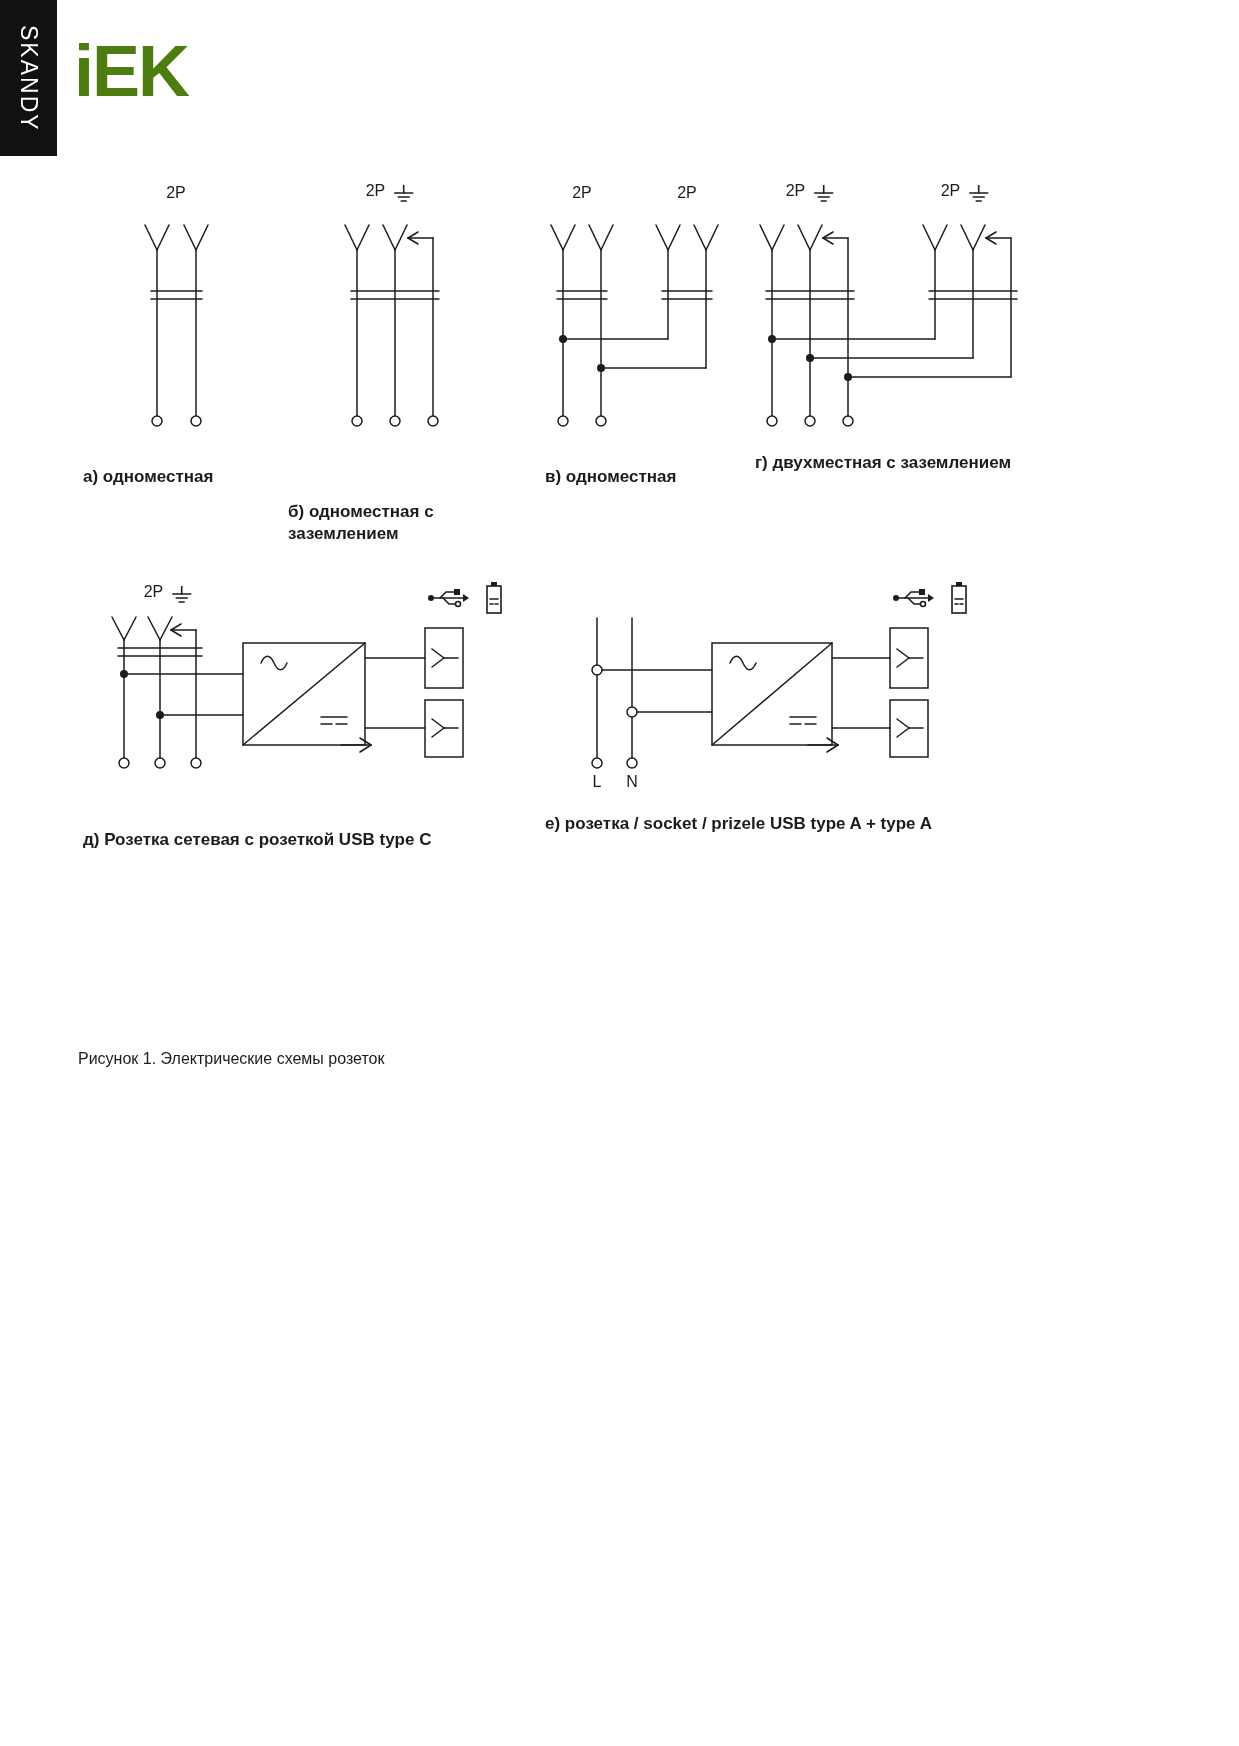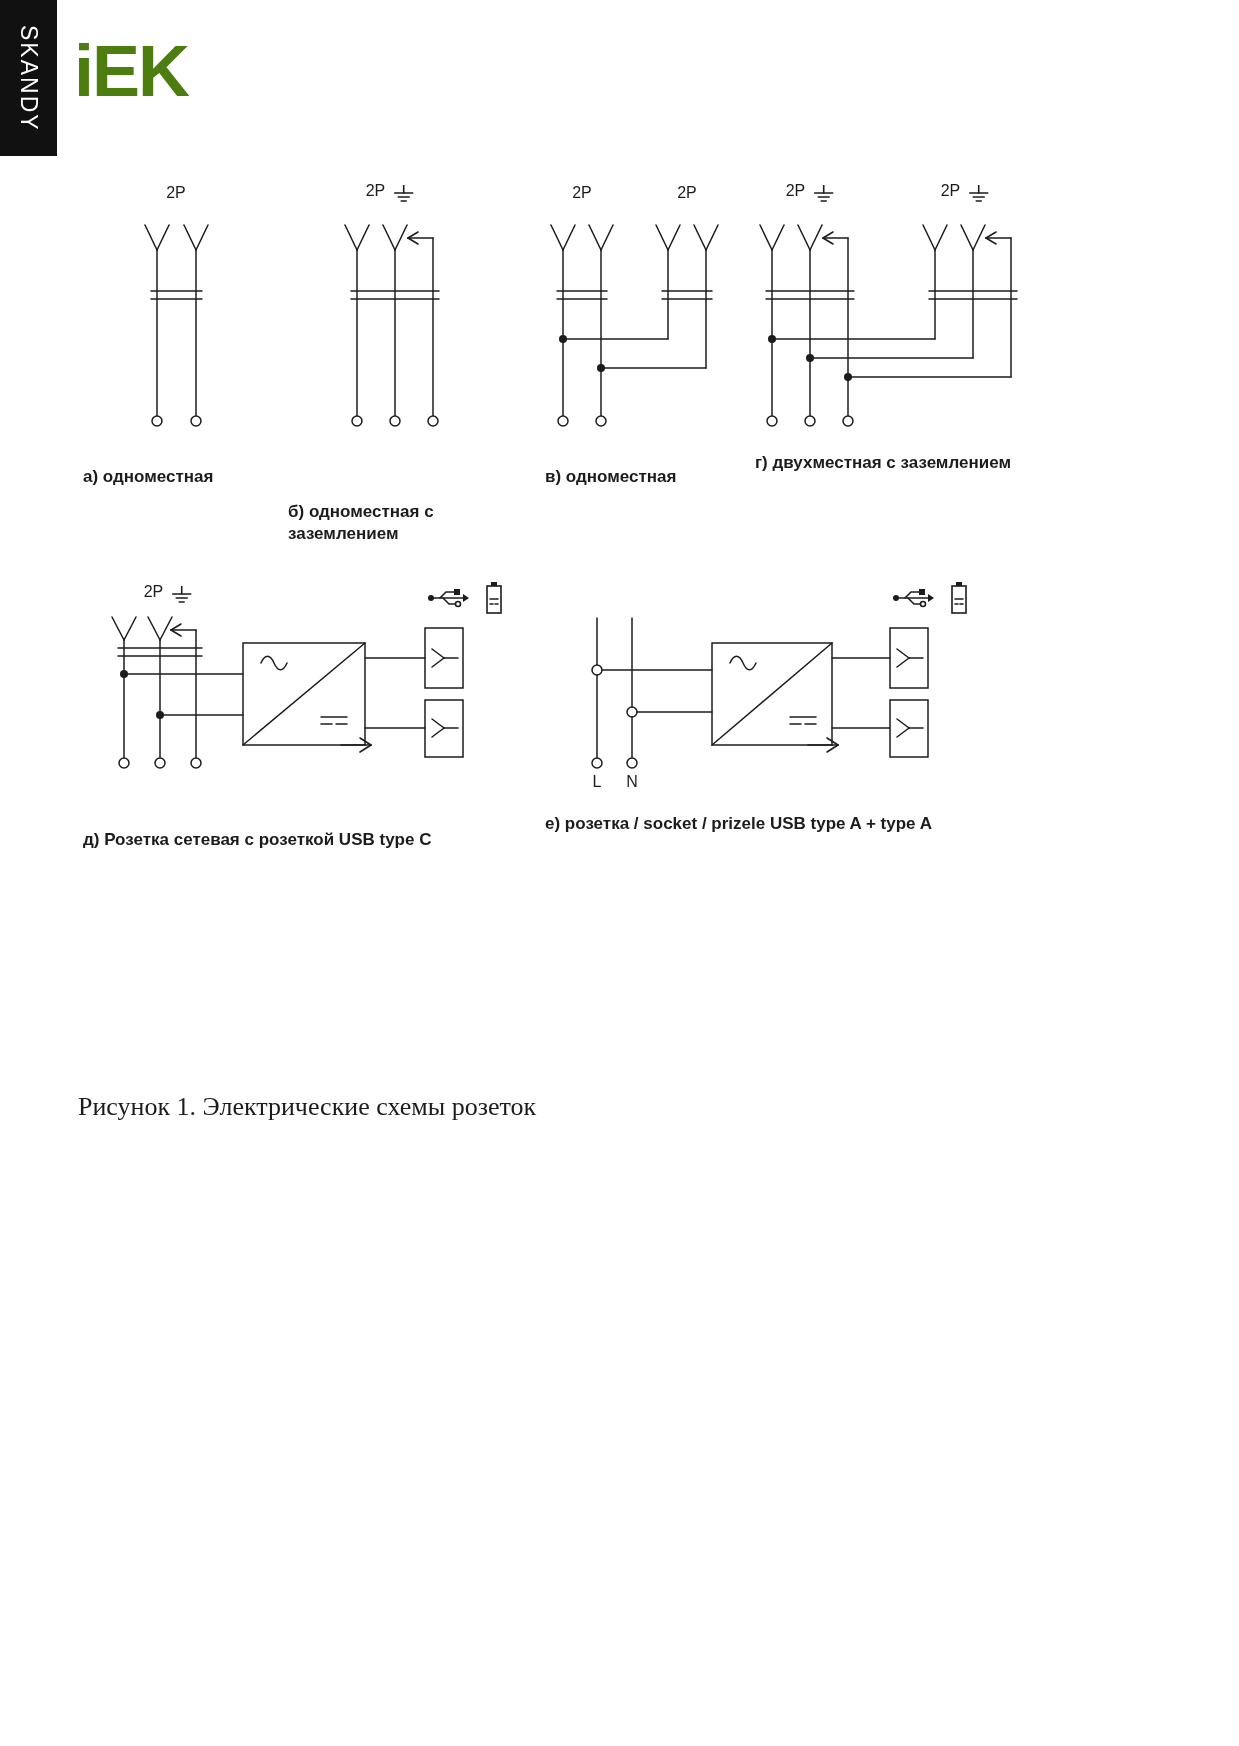--- a/index.html
+++ b/index.html
@@ -17,21 +17,21 @@
   .diagram > * { position:absolute; }
 
   .pole { font-size:16px; transform:translateX(-50%); white-space:nowrap; }
   .pole-group { display:flex; align-items:flex-start; gap:7px; transform:translateX(-50%); }
   .pole-group .pole-text { font-size:16px; }
   .pole-group svg { margin-top:3px; }
 
   .dcaption { font-size:17px; line-height:1.3;font-weight:bold; }
   .terminal-label { font-size:16px; transform:translateX(-50%); }
 
-  .fig-caption { position:absolute; left:78px; top:1092px; font-size:26px;font-family:Liberation Serif, serif; }
+  .fig-caption { position:absolute; left:78px; top:1050px; font-size:16px; }
 
   svg.schem line, svg.schem path, svg.schem rect, svg.schem polyline
     { stroke:#1c1c1c; stroke-width:1.5; fill:none; stroke-linecap:round; }
   svg.schem circle.term { fill:#fff; stroke:#1c1c1c; stroke-width:1.5; }
   svg.schem circle.dot  { fill:#1c1c1c; stroke:none; }
 
   svg.icon line, svg.icon path, svg.icon rect.o, svg.icon circle.o, svg.icon polyline
     { stroke:#1c1c1c; stroke-width:1.6; fill:none; stroke-linecap:round; }
   svg.icon .f { fill:#1c1c1c; stroke:none; }
 </style>

